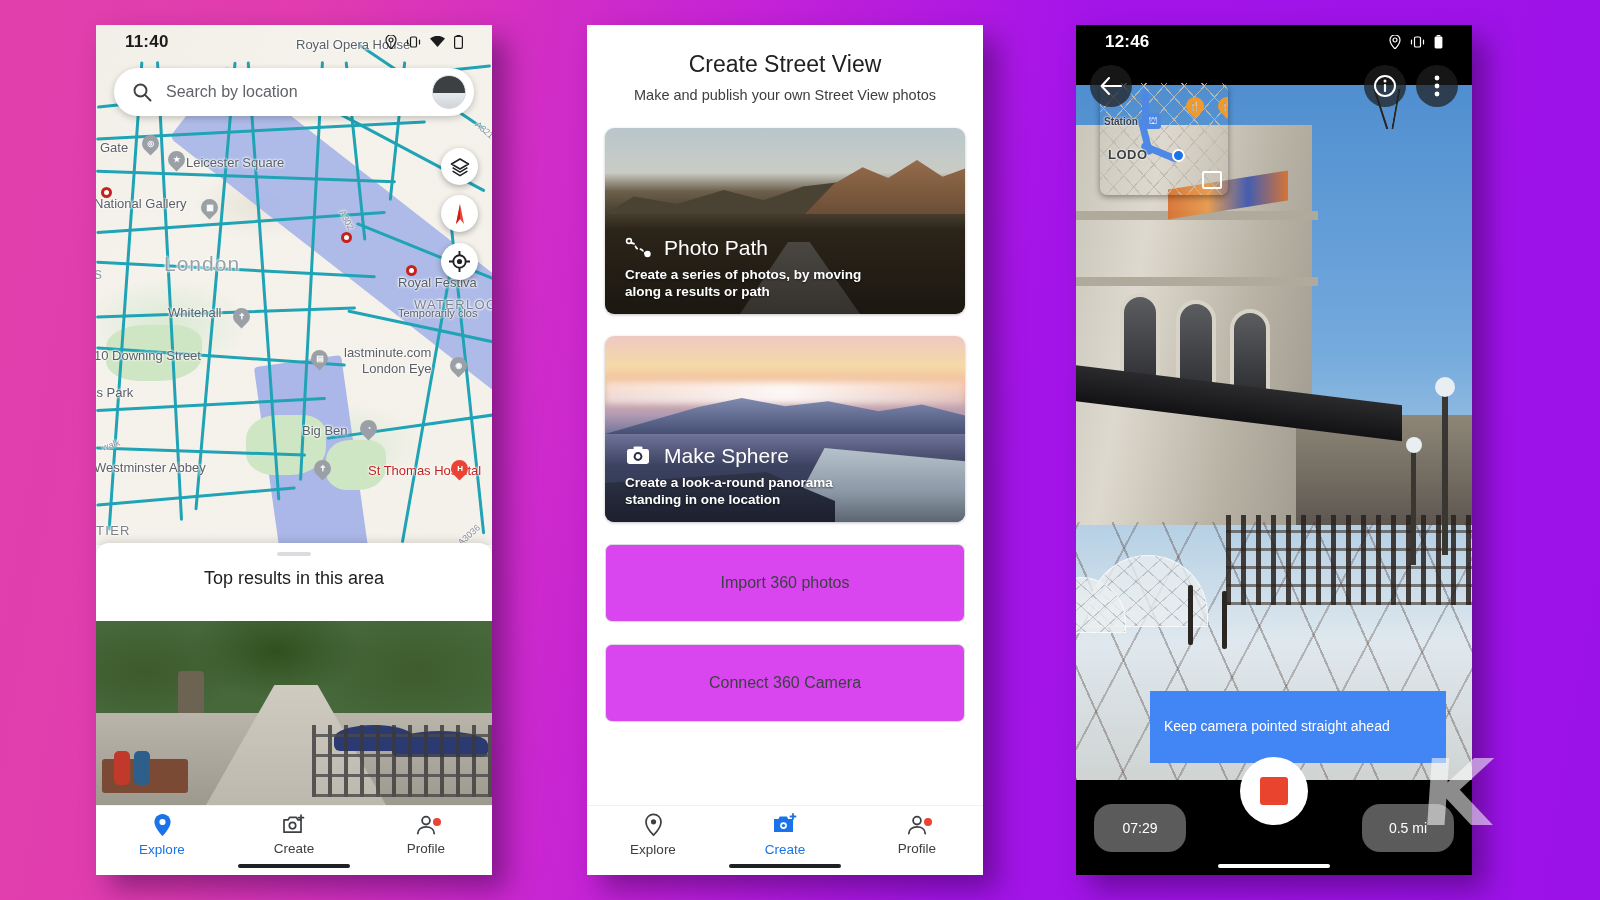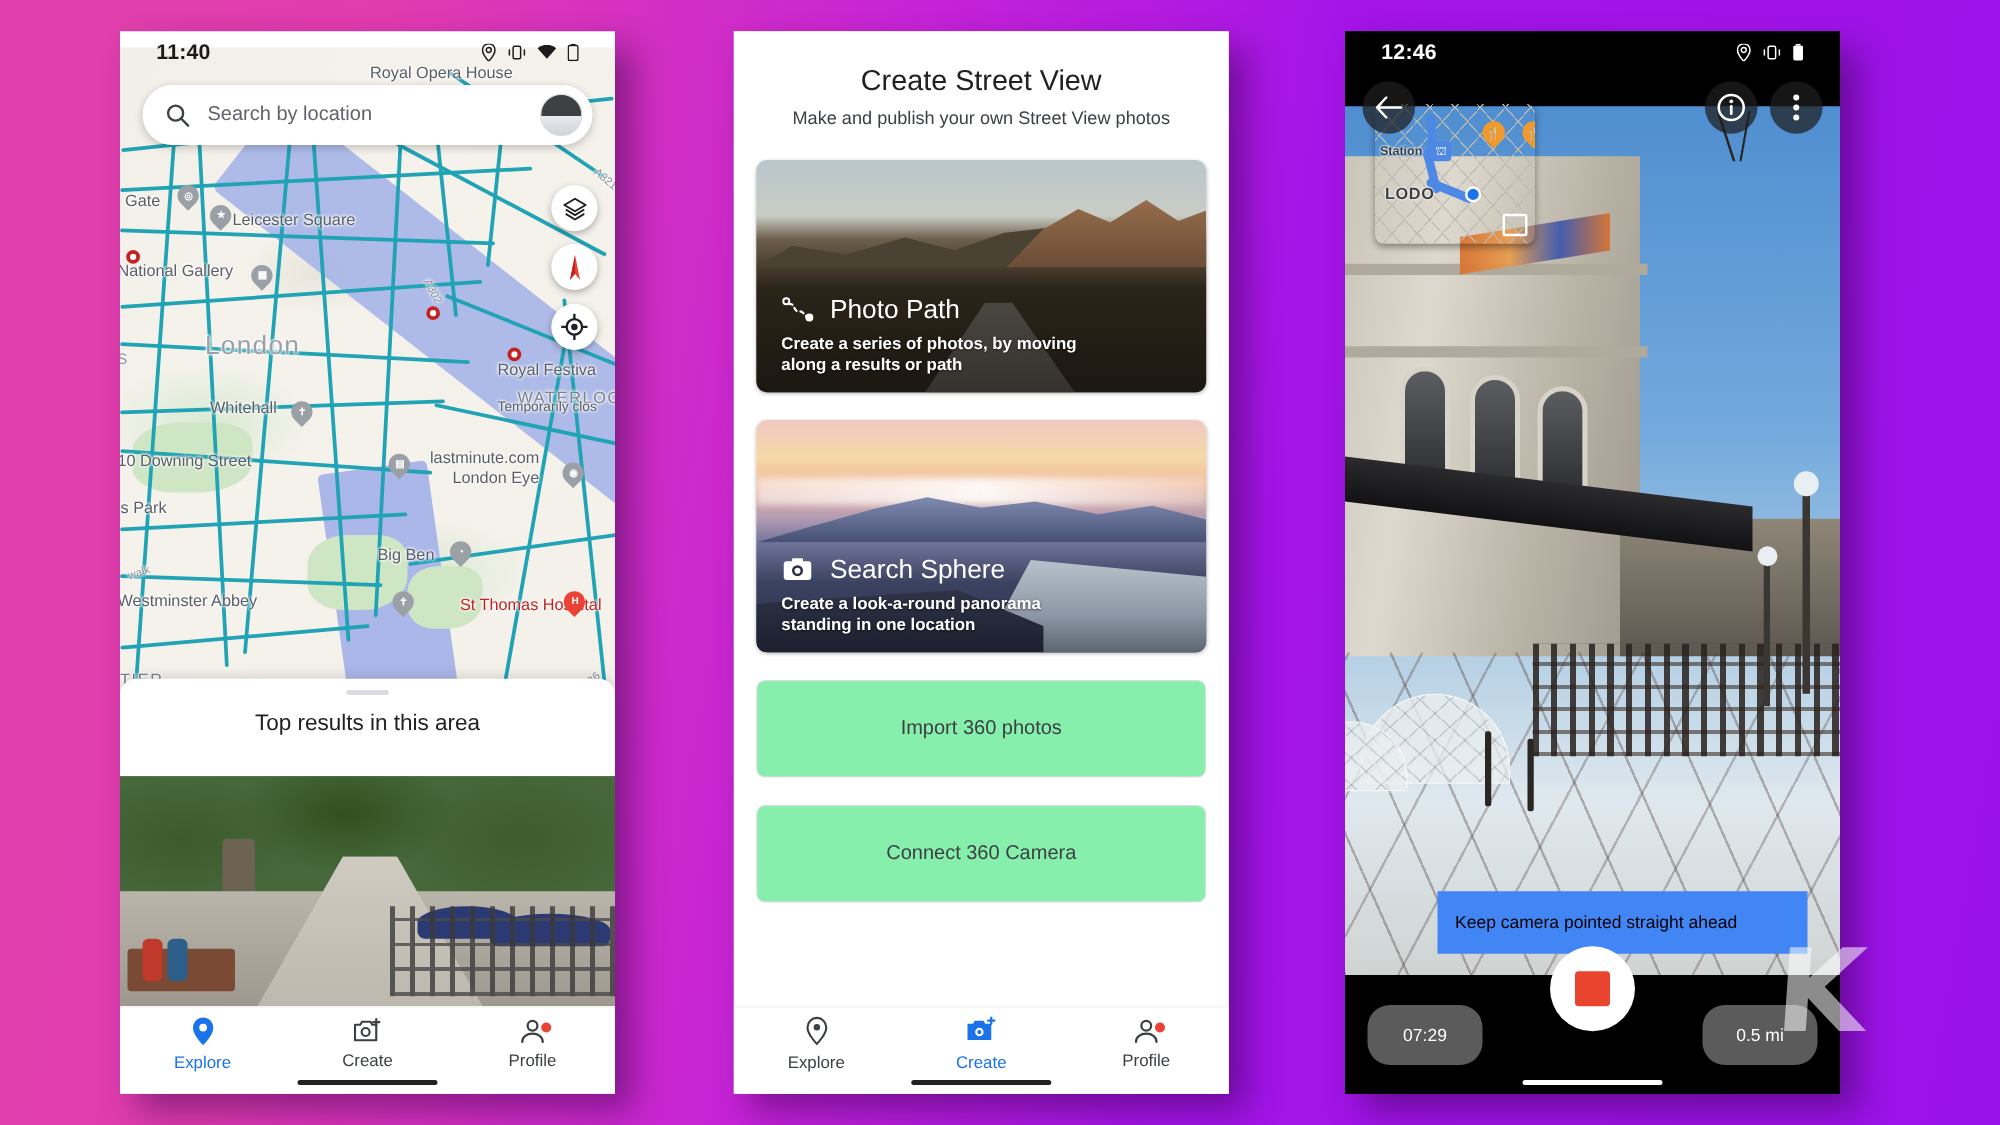--- a/index.html
+++ b/index.html
@@ -36,21 +36,20 @@
   
   .map-wrap { position:absolute; inset:0; }
   .map-bg {
     position:absolute; left:0; right:0; top:0; height:520px;
     background:
       radial-gradient(ellipse 120px 70px at 70px 300px, #d9ead3 0%, rgba(217,234,211,0) 70%),
       radial-gradient(ellipse 110px 60px at 250px 420px, #dce9d5 0%, rgba(220,233,213,0) 70%),
       radial-gradient(ellipse 90px 50px at 160px 180px, #e8e4da 0%, rgba(232,228,218,0) 70%),
       linear-gradient(125deg,#f2efe9 0%,#f5f2ec 30%,#f4f1ea 100%);
     overflow:hidden;
-    margin-top:13px;
   }
   
   .river {
     position:absolute; width:470px; height:92px; background:#aab7e8;
     left:130px; top:40px; transform:rotate(38deg); transform-origin:0 0;
     border-radius:6px; opacity:.95;
   }
   .river2 {
     position:absolute; width:240px; height:88px; background:#aab7e8;
     left:245px; top:330px; transform:rotate(82deg); transform-origin:0 0;
@@ -196,21 +195,21 @@
 
   .card-overlay { position:absolute; left:0; right:0; bottom:0; padding:0 0 14px 20px; }
   .card-head { display:flex; align-items:center; gap:13px; }
   .card-head .ch-title { color:#fff; font-size:21px; }
   .card-desc { color:#fff; font-size:13.5px; font-weight:700; line-height:1.22; margin-top:7px; max-width:260px;
                text-shadow:0 1px 2px rgba(0,0,0,.6); }
 
   .outlinebtn {
     margin:22px 18px 0; height:78px; border:1px solid #dadce0; border-radius:7px;
     display:flex; align-items:center; justify-content:center;
-    font-size:16px; color:#3c4043; background:#86efac;
+    font-size:16px; color:#3c4043; background:#d946ef;
   }
 
   
   .p3 { position:absolute; inset:0; background:#000; }
   .p3-topbar {
     position:absolute; left:0; right:0; top:33px; height:55px; z-index:30;
     display:flex; align-items:center; justify-content:space-between; padding:0 14px;
   }
   .circbtn {
     width:42px; height:42px; border-radius:50%; background:rgba(30,30,30,.72);
@@ -278,21 +277,21 @@
   .mm-poi .h { width:18px; height:18px; border-radius:50% 50% 50% 0; transform:rotate(-45deg);
                background:#f09a2b; display:flex; align-items:center; justify-content:center; }
   .mm-poi .h span { transform:rotate(45deg); color:#fff; font-size:9px; }
   .mm-dot { position:absolute; width:13px; height:13px; border-radius:50%; background:#1a73e8;
             border:2px solid #fff; }
   .mm-expand { position:absolute; right:6px; bottom:6px; width:20px; height:18px;
                border:2px solid #fff; border-radius:2px; }
 
   .tipbox {
     position:absolute; left:74px; right:26px; bottom:112px; background:#4285f4;
-    color:#000000; font-size:14px; line-height:1.28; padding:16px 14px; z-index:28;
+    color:#ffffff; font-size:14px; line-height:1.28; padding:27px 14px; z-index:28;
   }
 
   .p3-bottom {
     position:absolute; left:0; right:0; bottom:0; height:95px; background:#000; z-index:30;
     display:flex; align-items:center; justify-content:space-between; padding:0 18px;
   }
   .chip {
     background:#5b5b5b; color:#fff; font-size:14px; border-radius:18px;
     padding:16px 22px; min-width:92px; text-align:center;
   }
@@ -553,21 +552,21 @@
       <div class="c2-water"></div>
       <div class="c2-shore"></div>
       <div class="card-overlay">
         <div class="card-head">
           <svg width="26" height="22" viewBox="0 0 26 22">
             <rect x="2" y="4" width="22" height="15" rx="2.4" fill="#fff"></rect>
             <rect x="8.6" y="1.5" width="8.8" height="3.4" rx="1" fill="#fff"></rect>
             <circle cx="13" cy="11.5" r="4.4" fill="#2b2f44"></circle>
             <circle cx="13" cy="11.5" r="2.4" fill="#fff"></circle>
           </svg>
-          <span class="ch-title">Search Sphere</span>
+          <span class="ch-title">Make Sphere</span>
         </div>
         <div class="card-desc">Create a look-a-round panorama standing in one location</div>
       </div>
     </div>
 
     <div class="outlinebtn">Import 360 photos</div>
     <div class="outlinebtn">Connect 360 Camera</div>
 
     <div class="bottomnav">
       <div class="navitem">

